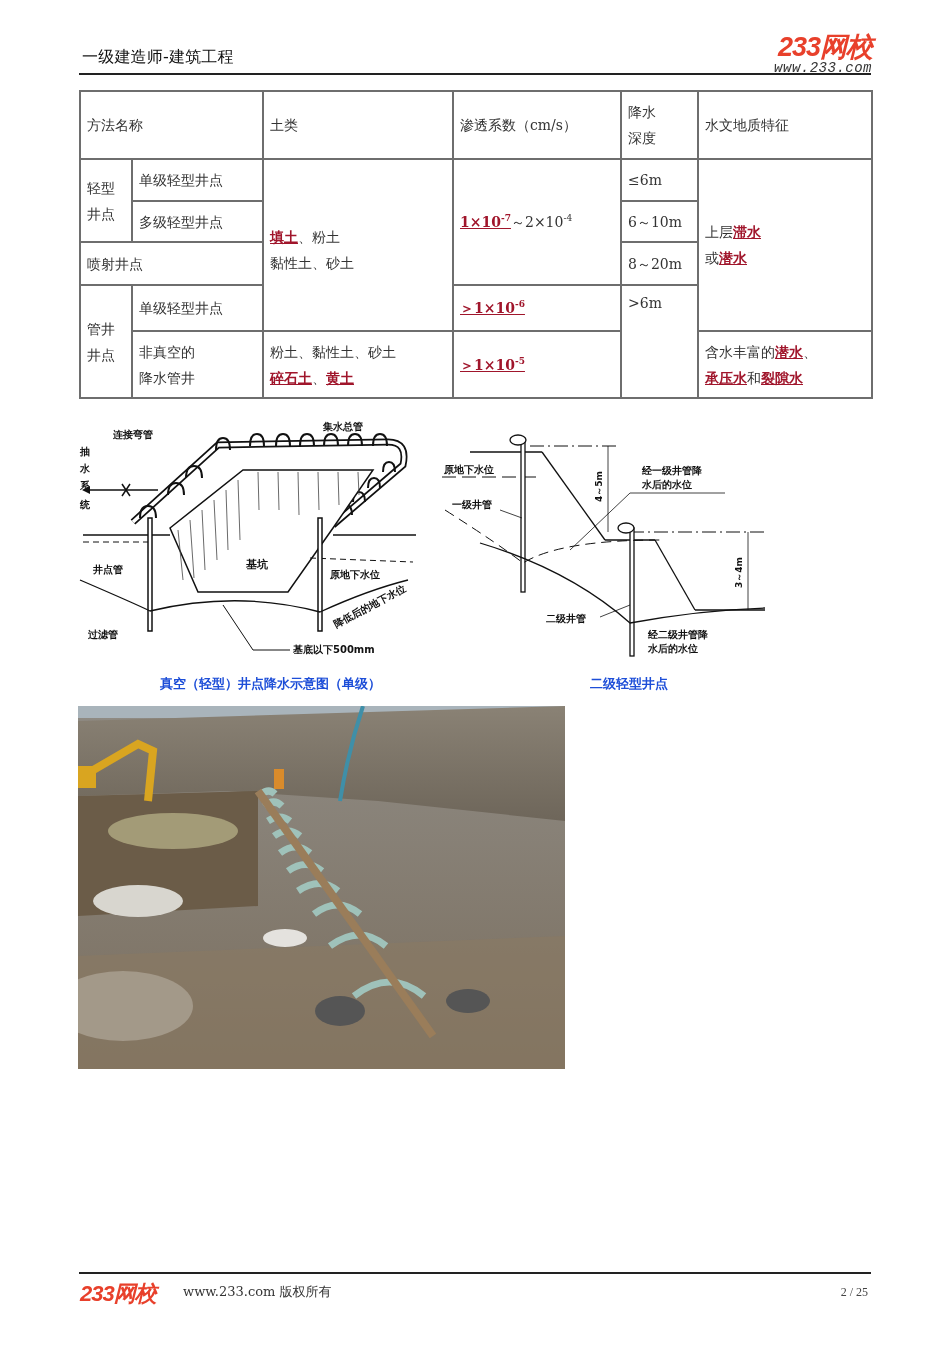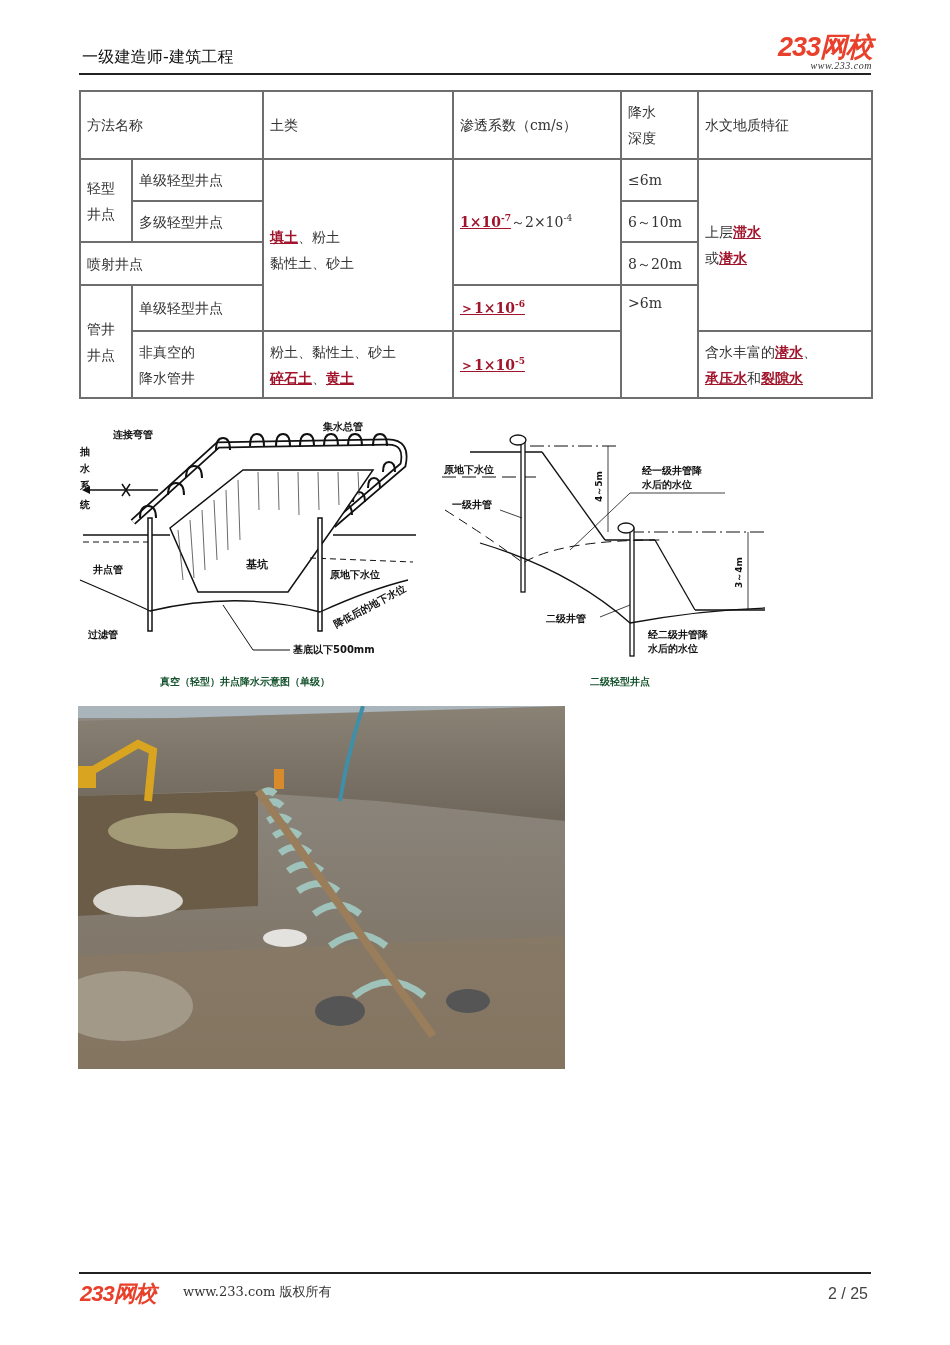--- a/index.html
+++ b/index.html
@@ -2,39 +2,39 @@
 <html><head>
 <meta charset="utf-8">
 <style>
   html, body { margin:0; padding:0; background:#ffffff; }
   body { width:950px; height:1345px; position:relative; overflow:hidden;
          font-family:"DejaVu Serif","Liberation Serif",serif; color:#333; }
   .abs { position:absolute; }
   .hdr-title { left:82px; top:47px; font-size:16px; font-family:"DejaVu Sans","Liberation Sans",sans-serif; color:#111; letter-spacing:0.2px; }
   .logo { right:78px; top:34px; text-align:right; }
   .logo-main { font-family:"Liberation Sans","DejaVu Sans",sans-serif; font-weight:bold; font-style:italic; color:#e8402b; font-size:27px; line-height:27px; letter-spacing:-1px; }
-  .logo-url { font-family:Liberation Serif, serif; font-style:italic; font-size:10px; color:#333; margin-top:-1px; letter-spacing:0.5px; }
+  .logo-url { font-family:Liberation Mono, monospace; font-style:italic; font-size:14px; color:#333; margin-top:-1px; letter-spacing:0.5px; }
   .hdr-rule { left:79px; top:73px; width:792px; height:2px; background:#222; }
 
   table.grid { position:absolute; left:79px; top:90px; border-collapse:collapse; table-layout:fixed; width:792px; }
   table.grid td { border:2px solid #6e6e6e; font-size:14px; color:#333; padding:4px 6px; vertical-align:middle; line-height:26px; font-family:"DejaVu Serif","Liberation Serif",serif; }
   .red { color:#a0152b; font-weight:bold; text-decoration:underline; }
   sup { font-size:9px; line-height:0; }
   .top { vertical-align:top !important; }
 
   .fig { position:absolute; }
   .fig svg text { font-family:"DejaVu Sans","Liberation Sans",sans-serif; font-weight:bold; fill:#111; }
-  .caption { font-family:Liberation Serif, serif; font-weight:bold; font-size:10px; color:#14532d; position:absolute; }
+  .caption { font-family:Liberation Serif, serif; font-weight:bold; font-size:13px; color:#1d4ed8; position:absolute; }
 
   .photo { position:absolute; left:78px; top:706px; width:487px; height:363px; overflow:hidden; }
 
   .ftr-rule { left:79px; top:1272px; width:792px; height:2px; background:#222; }
   .ftr-logo { left:80px; top:1279px; font-family:"Liberation Sans",sans-serif; font-weight:bold; font-style:italic; color:#e8402b; font-size:22px; letter-spacing:-1px; }
   .ftr-text { left:183px; top:1283px; font-size:13px; color:#333; font-family:"DejaVu Serif","Liberation Serif",serif; }
-  .ftr-page { right:82px; top:1285px; font-size:16px; color:#444; font-family:Liberation Sans, sans-serif; }
+  .ftr-page { right:82px; top:1285px; font-size:12px; color:#444; font-family:Liberation Serif, serif; }
 </style>
 </head>
 <body>
 
 <div class="abs hdr-title">一级建造师-建筑工程</div>
 <div class="abs logo">
   <div class="logo-main">233网校</div>
   <div class="logo-url">www.233.com</div>
 </div>
 <div class="abs hdr-rule"></div>

